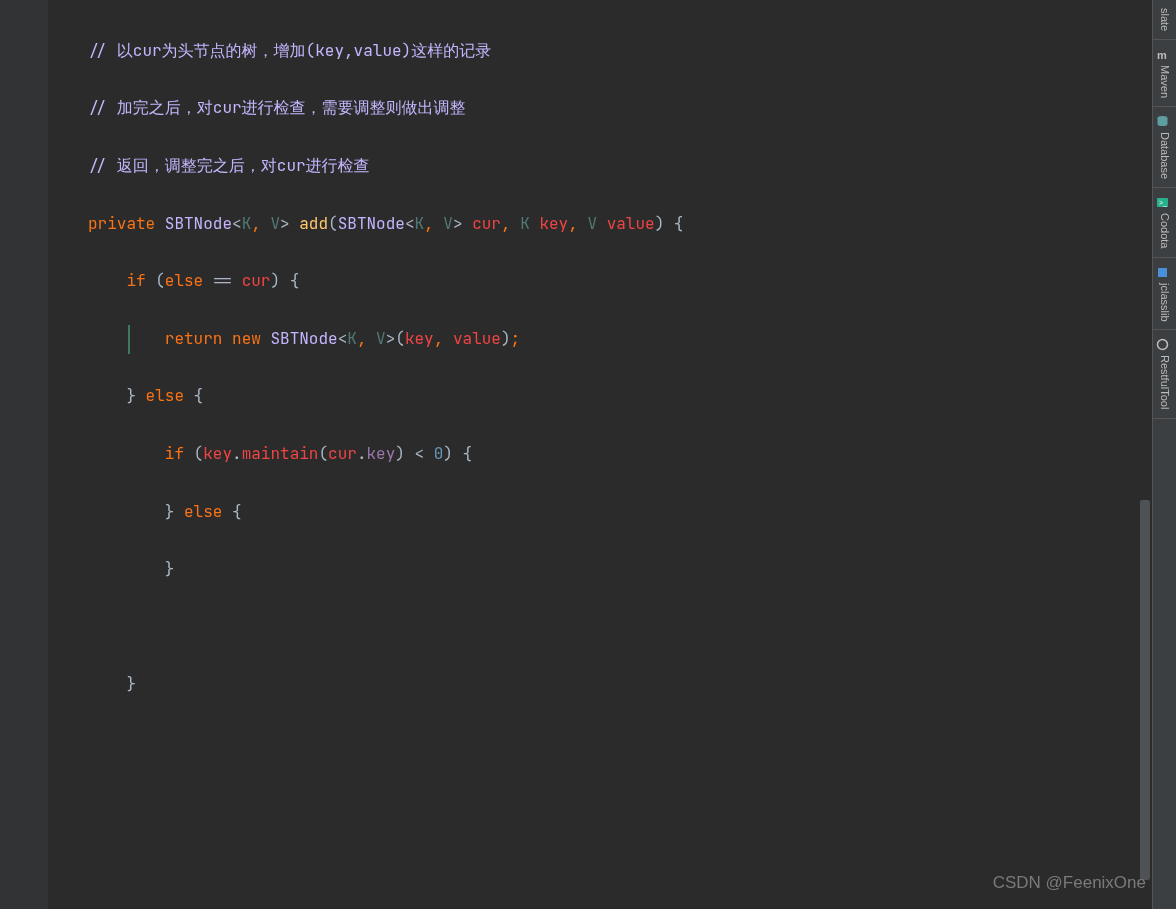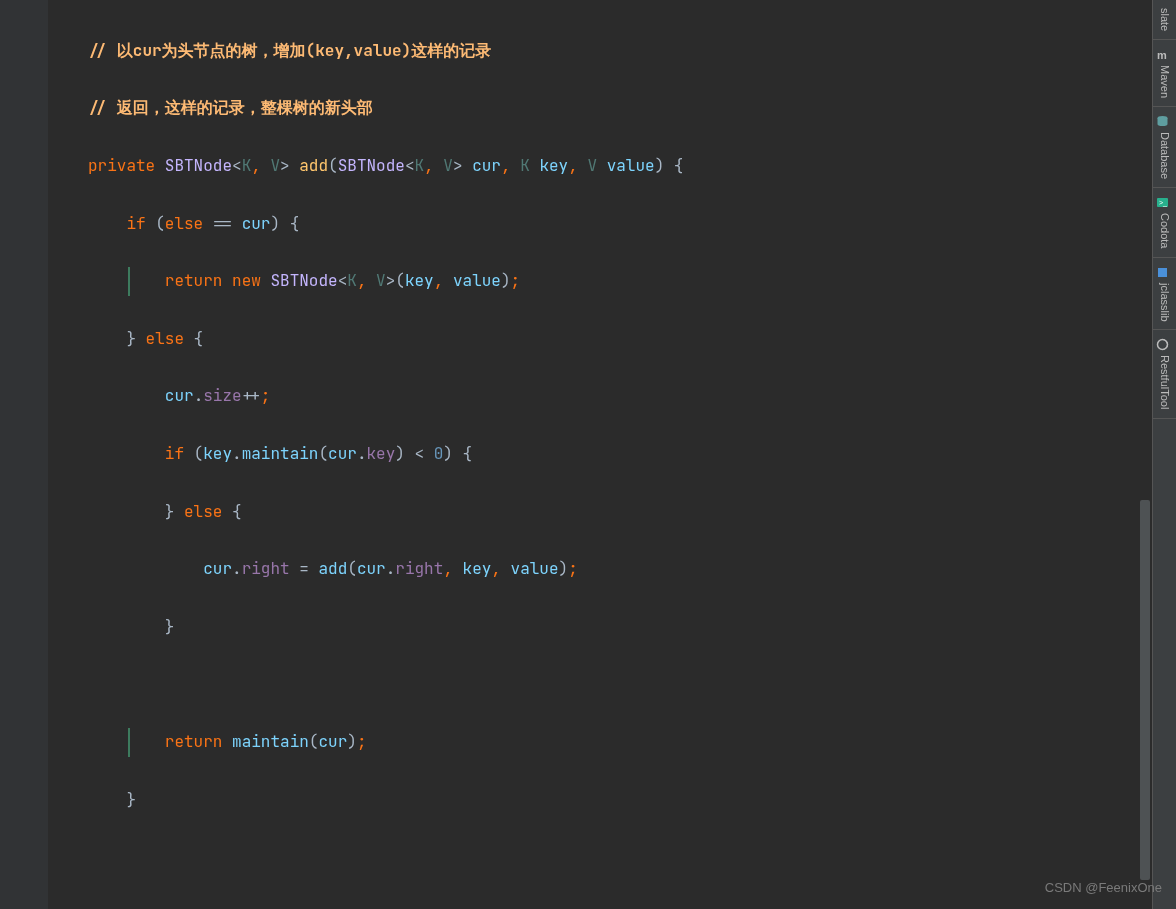--- a/index.html
+++ b/index.html
@@ -31,28 +31,28 @@
 .code-block {
   white-space: pre;
   color: #a9b7c6;
   font-family: 'JetBrains Mono', 'Consolas', 'Monaco', monospace;
 }
 .code-line {
   display: block;
   position: relative;
   padding-left: 0;
 }
-.comment { color: #fdba74; font-weight: bold; }
+.comment { color: #c4b5fd; }
 .keyword { color: #f97316; }
 .type { color: #c4b5fd; }
 .generic { color: #507874; }
 .method-decl { color: #ffc66d; }
 .field { color: #9876aa; }
 .number { color: #6897bb; }
-.ident { color: #7dd3fc; }
+.ident { color: #ef4444; }
 .hint-line {
   position: absolute;
   left: 0;
   width: 2px;
   background: #3d7b5e;
   height: 29px;
 }
 .sidebar-right {
   width: 24px;
   background: #3c3f41;
@@ -77,23 +77,23 @@
 }
 .tool-tab:first-child { border-top: none; }
 .tool-icon {
   width: 13px;
   height: 13px;
   display: inline-block;
 }
 .watermark {
   position: absolute;
   bottom: 10px;
-  right: 14px;
+  right: 30px;
   color: #7a7a7a;
-  font-size: 13px;
+  font-size: 17px;
   font-family: sans-serif;
 }
 .scrollbar-track {
   position: absolute;
   right: 2px;
   top: 0;
   bottom: 0;
   width: 12px;
 }
 .scrollbar-thumb {
@@ -106,32 +106,30 @@
   border-radius: 2px;
 }
 </style>
 </head>
 <body>
 
 <div class="editor-area">
   <div class="gutter-area"></div>
   <div class="code-block">
 <span class="code-line"><span class="comment">// 以cur为头节点的树，增加(key,value)这样的记录</span></span>
-<span class="code-line"><span class="comment">// 返回，这样的记录，整棵树的新头部</span></span>
+<span class="code-line"><span class="comment">// 加完之后，对cur进行检查，需要调整则做出调整</span></span>
+<span class="code-line"><span class="comment">// 返回，调整完之后，对cur进行检查</span></span>
 <span class="code-line"><span class="keyword">private</span> <span class="type">SBTNode</span>&lt;<span class="generic">K</span><span class="keyword">,</span> <span class="generic">V</span>&gt; <span class="method-decl">add</span>(<span class="type">SBTNode</span>&lt;<span class="generic">K</span><span class="keyword">,</span> <span class="generic">V</span>&gt; <span class="ident">cur</span><span class="keyword">,</span> <span class="generic">K</span> <span class="ident">key</span><span class="keyword">,</span> <span class="generic">V</span> <span class="ident">value</span>) {</span>
 <span class="code-line">    <span class="keyword">if</span> (<span class="keyword">else</span><span> == </span><span class="ident">cur</span>) {</span>
 <span class="code-line"><span class="hint-line" style="left:40px;"></span>        <span class="keyword">return</span> <span class="keyword">new</span> <span class="type">SBTNode</span>&lt;<span class="generic">K</span><span class="keyword">,</span> <span class="generic">V</span>&gt;(<span class="ident">key</span><span class="keyword">,</span> <span class="ident">value</span>)<span class="keyword">;</span></span>
 <span class="code-line">    } <span class="keyword">else</span> {</span>
-<span class="code-line">        <span class="ident">cur</span>.<span class="field">size</span><span>++</span><span class="keyword">;</span></span>
 <span class="code-line">        <span class="keyword">if</span> (<span class="ident">key</span>.<span class="ident">maintain</span>(<span class="ident">cur</span>.<span class="field">key</span>)<span> &lt; </span><span class="number">0</span>) {</span>
 <span class="code-line">        } <span class="keyword">else</span> {</span>
-<span class="code-line">            <span class="ident">cur</span>.<span class="field">right</span><span> = </span><span class="ident">add</span>(<span class="ident">cur</span>.<span class="field">right</span><span class="keyword">,</span> <span class="ident">key</span><span class="keyword">,</span> <span class="ident">value</span>)<span class="keyword">;</span></span>
 <span class="code-line">        }</span>
 <span class="code-line"> </span>
-<span class="code-line"><span class="hint-line" style="left:40px;"></span>        <span class="keyword">return</span> <span class="ident">maintain</span>(<span class="ident">cur</span>)<span class="keyword">;</span></span>
 <span class="code-line">    }</span>
 
 
 
 
 
 
 
 
 

